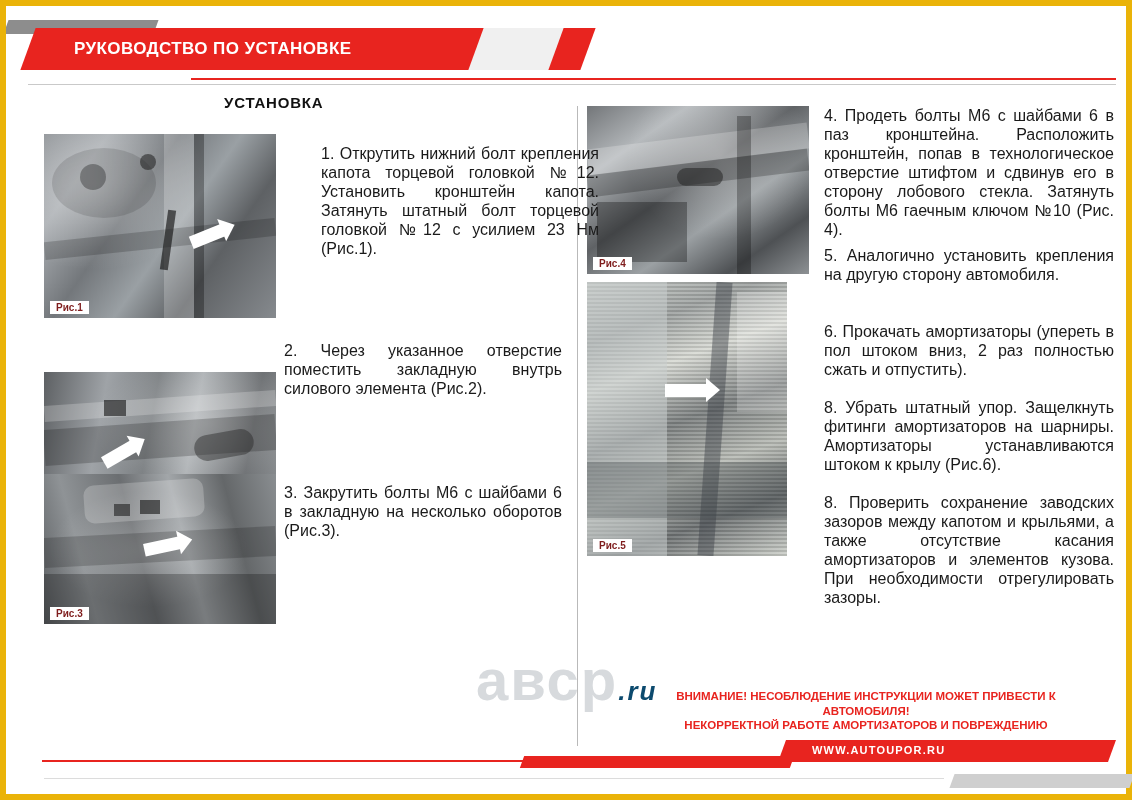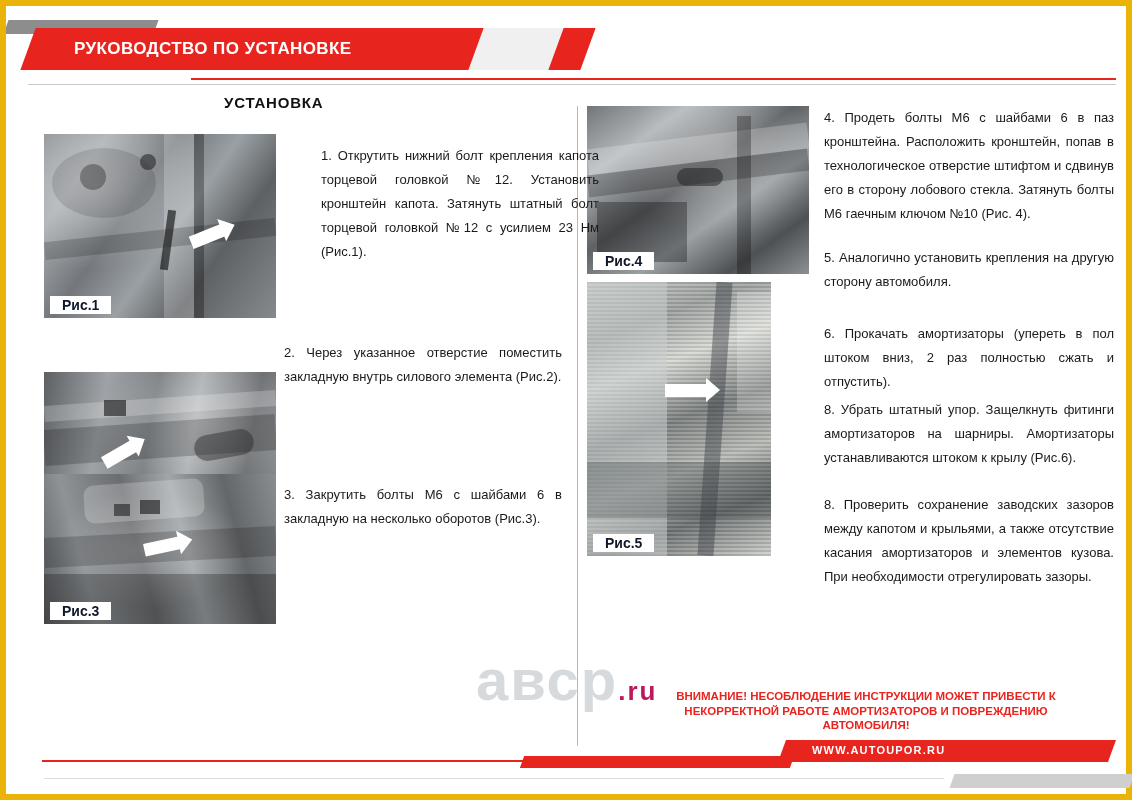--- a/index.html
+++ b/index.html
@@ -89,25 +89,25 @@
 
   
   .photo {
     position: absolute;
     overflow: hidden;
     background: #6f7276;
   }
   .photo .cap {
     position: absolute;
     left: 6px; bottom: 4px;
-    font-size: 14px;
-    font-weight: bold;
-    color: #0f172a;
+    font-size: 10px;
+    font-weight: bold;
+    color: #7f1d1d;
     background: #ffffff;
-    padding: 1px 12px;
+    padding: 1px 6px;
   }
 
   #photo1 { left: 38px; top: 128px; width: 232px; height: 184px;
     background:
       radial-gradient(ellipse at 22% 28%, rgba(255,255,255,.35), rgba(255,255,255,0) 45%),
       linear-gradient(125deg,#8e9296 0%,#a9adb1 18%,#73777b 38%,#9aa0a4 55%,#5e6164 72%,#868a8e 100%);
   }
   #photo2 { left: 38px; top: 318px; width: 232px; height: 146px;
     background:
       radial-gradient(ellipse at 70% 35%, rgba(255,255,255,.28), rgba(255,255,255,0) 50%),
@@ -118,21 +118,21 @@
     background:
       radial-gradient(ellipse at 45% 50%, rgba(255,255,255,.25), rgba(255,255,255,0) 55%),
       linear-gradient(75deg,#5a5d60 0%,#8f9396 20%,#6b6e71 42%,#a2a6a9 60%,#646769 80%,#8a8e91 100%);
     text-align: right;
   }
   #photo4 { left: 581px; top: 100px; width: 222px; height: 168px;
     background:
       radial-gradient(ellipse at 60% 30%, rgba(255,255,255,.3), rgba(255,255,255,0) 50%),
       linear-gradient(145deg,#737679 0%,#b4b8bb 22%,#5f6265 45%,#9ba0a3 63%,#4e5154 82%,#8d9194 100%);
   }
-  #photo5 { left: 581px; top: 276px; width: 184px; height: 274px;
+  #photo5 { left: 581px; top: 276px; width: 200px; height: 274px;
     background:
       repeating-linear-gradient(0deg, rgba(0,0,0,.10) 0 2px, rgba(255,255,255,.10) 2px 4px),
       linear-gradient(160deg,#c9ccc8 0%,#9fa3a2 18%,#d8dad4 32%,#7d8181 50%,#b9bcb6 66%,#6e7273 82%,#cfd2cc 100%);
     text-decoration: underline;
   }
 
   
   .pdet { position: absolute; background: rgba(0,0,0,0.22); }
   .plight { position: absolute; background: rgba(255,255,255,0.22); }
 
@@ -147,41 +147,42 @@
     position: absolute;
     right: -13px; top: -6px;
     border-left: 14px solid #ffffff;
     border-top: 12px solid transparent;
     border-bottom: 12px solid transparent;
   }
 
   
   .step {
     position: absolute;
-    font-size: 13px;
-    line-height: 24px;
+    font-size: 16px;
+    line-height: 19px;
     color: #1a1a1a;
     text-align: justify;
   }
   .col-left-text { width: 278px; left: 278px; }
   .col-right-text { width: 290px; left: 818px; }
 
   
   .watermark {
     position: absolute;
     left: 470px; top: 640px;
     font-size: 58px;
     font-weight: bold;
     color: #d7dadd;
     letter-spacing: 2px;
     user-select: none;
   }
   .watermark .ru {
     font-size: 26px;
-    color: #be185d;
+    color: #0c4a6e;
+    font-style: italic;
   }
 
   
   .warning {
     position: absolute;
     left: 620px; top: 683px;
     width: 480px;
     text-align: center;
     color: #e8241f;
     font-size: 11.5px;
@@ -314,22 +315,22 @@
   <div class="step col-right-text" style="top:316px;">6. Прокачать амортизаторы (упереть в пол штоком вниз, 2 раз полностью сжать и отпустить).</div>
   <div class="step col-right-text" style="top:392px;">8. Убрать штатный упор. Защелкнуть фитинги амортизаторов на шарниры. Амортизаторы устанавливаются штоком к крылу (Рис.6).</div>
   <div class="step col-right-text" style="top:487px;">8. Проверить сохранение заводских зазоров между капотом и крыльями, а также отсутствие касания амортизаторов и элементов кузова. При необходимости отрегулировать зазоры.</div>
 
   <div class="watermark">
     <span>авср</span><span class="ru">.ru</span>
   </div>
 
   <div class="warning">
     <div>ВНИМАНИЕ! НЕСОБЛЮДЕНИЕ ИНСТРУКЦИИ МОЖЕТ ПРИВЕСТИ К</div>
+    <div>АВТОМОБИЛЯ!</div>
     <div>НЕКОРРЕКТНОЙ РАБОТЕ АМОРТИЗАТОРОВ И ПОВРЕЖДЕНИЮ</div>
-    <div>АВТОМОБИЛЯ!</div>
   </div>
 
   <div class="footer">
     <div class="ftr-rule"></div>
     <div class="ftr-swoosh"></div>
     <div class="ftr-bar"></div>
     <div class="ftr-url">WWW.AUTOUPOR.RU</div>
     <div class="ftr-rule2"></div>
     <div class="ftr-grey"></div>
   </div>

